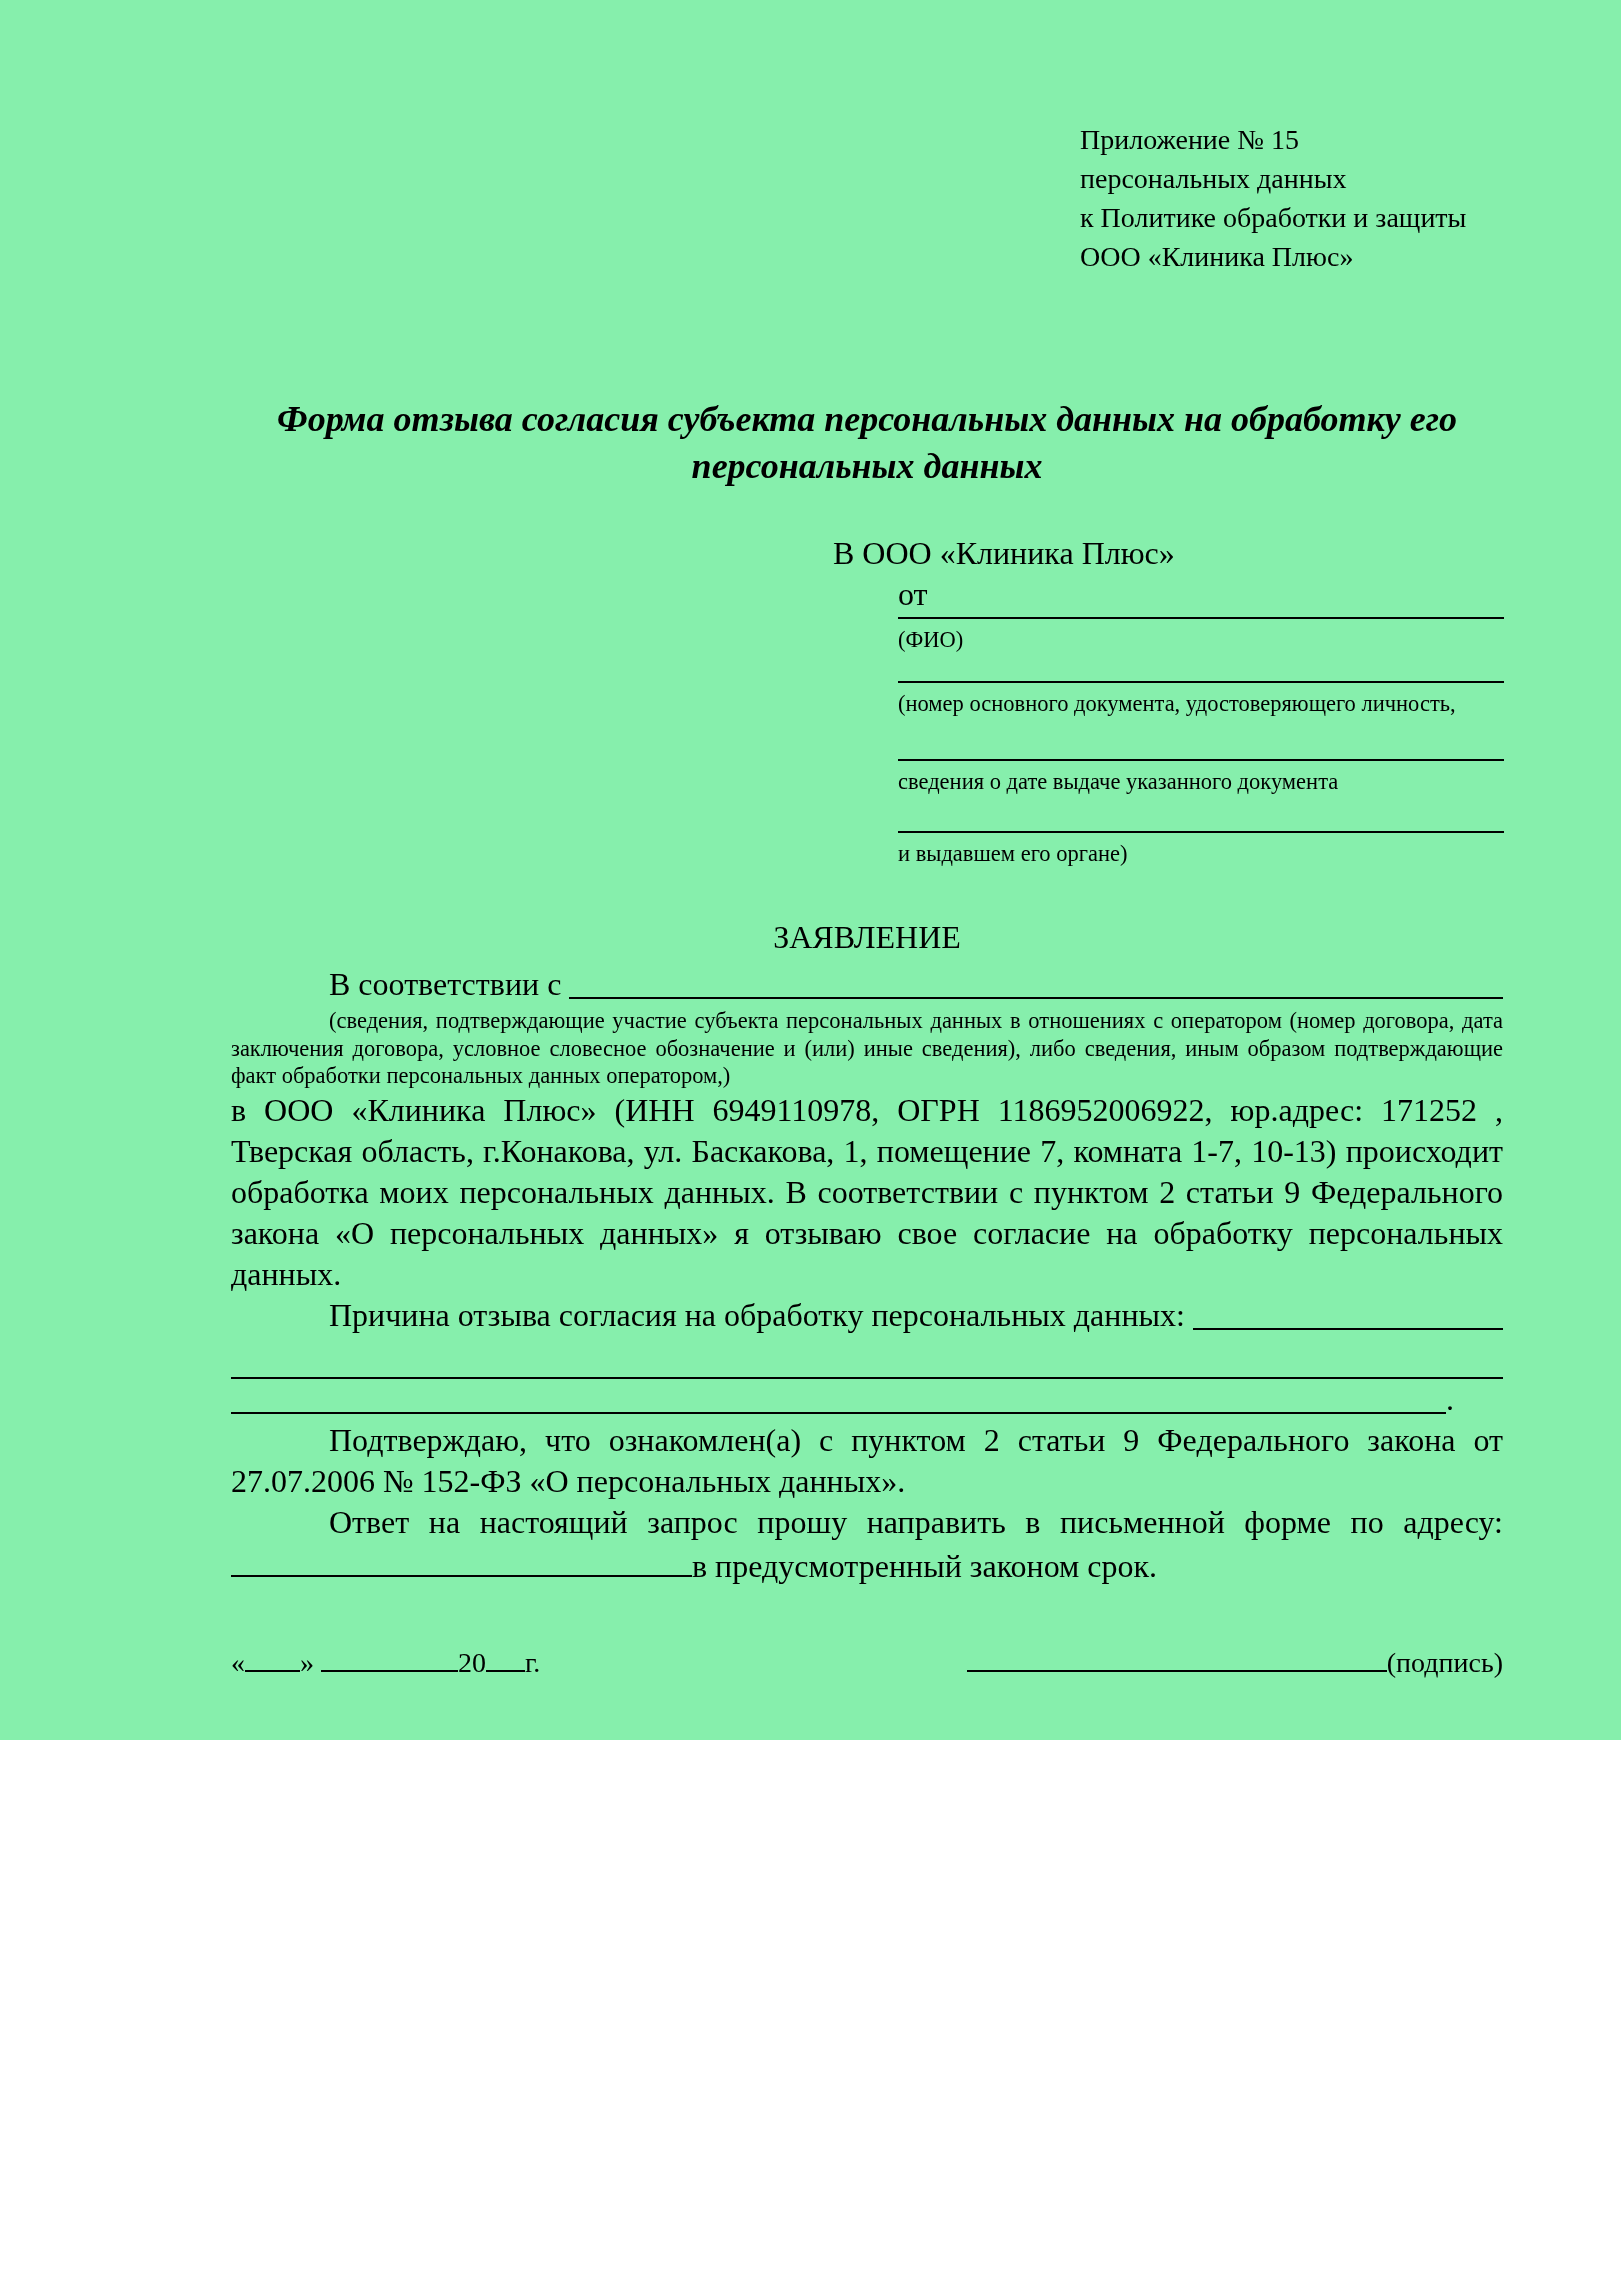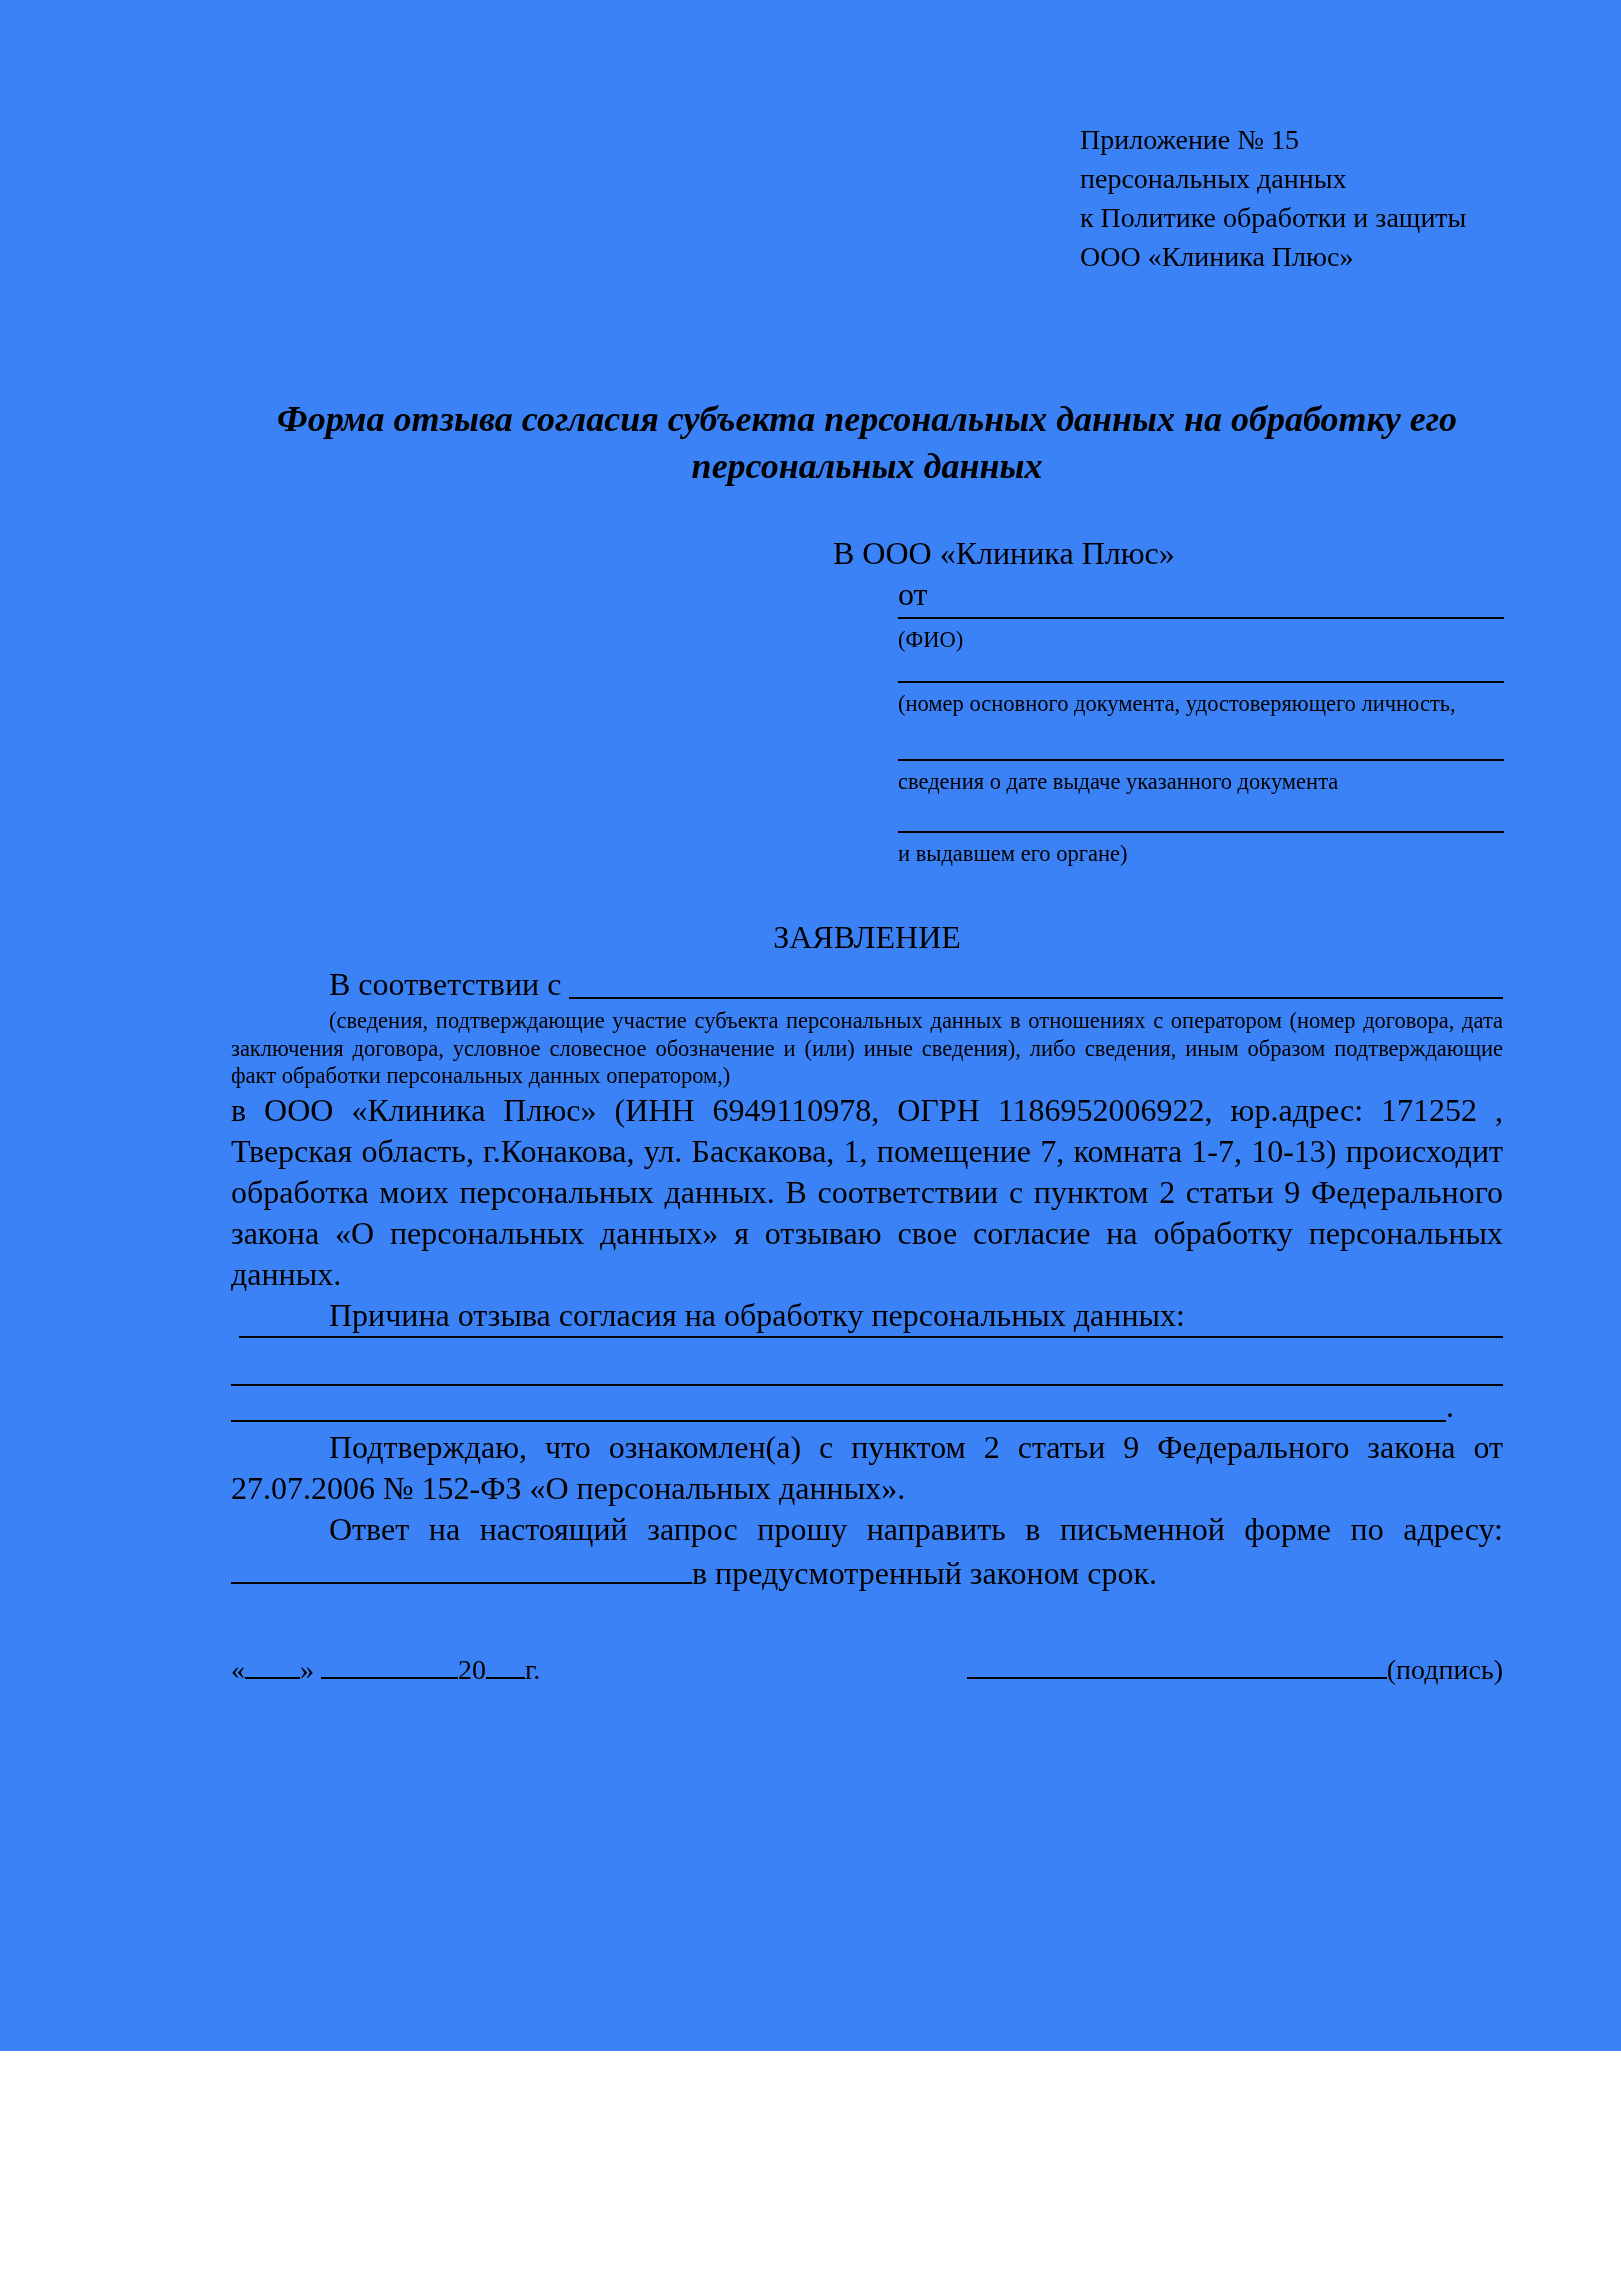--- a/index.html
+++ b/index.html
@@ -3,22 +3,22 @@
 <meta charset="utf-8">
 <style>
   html, body {
     margin: 0;
     padding: 0;
     background: #ffffff;
   }
   .page {
     position: relative;
     width: 1621px;
-    height: 2051px;
-    background: #3b82f6;
+    height: 1740px;
+    background: #86efac;
     color: #000000;
     font-family: "Liberation Serif", "DejaVu Serif", serif;
     box-sizing: border-box;
     padding: 120px 118px 0 231px;
     overflow: hidden;
   }
   
   .letterhead {
     margin-left: 849px;
     font-size: 28px;
@@ -85,21 +85,20 @@
   .main-par {
     font-size: 32px;
     line-height: 41px;
     text-align: justify;
   }
   
   .reason {
     display: flex;
     font-size: 32px;
     line-height: 41px;
-    flex-direction: column;
   }
   .reason .lead { white-space: nowrap; padding-left: 98px; }
   
   .blankrow1 {
     height: 0;
     border-bottom: 2.9px solid #000;
     margin-top: 41px;
   }
   .blankrow2 {
     display: flex;

